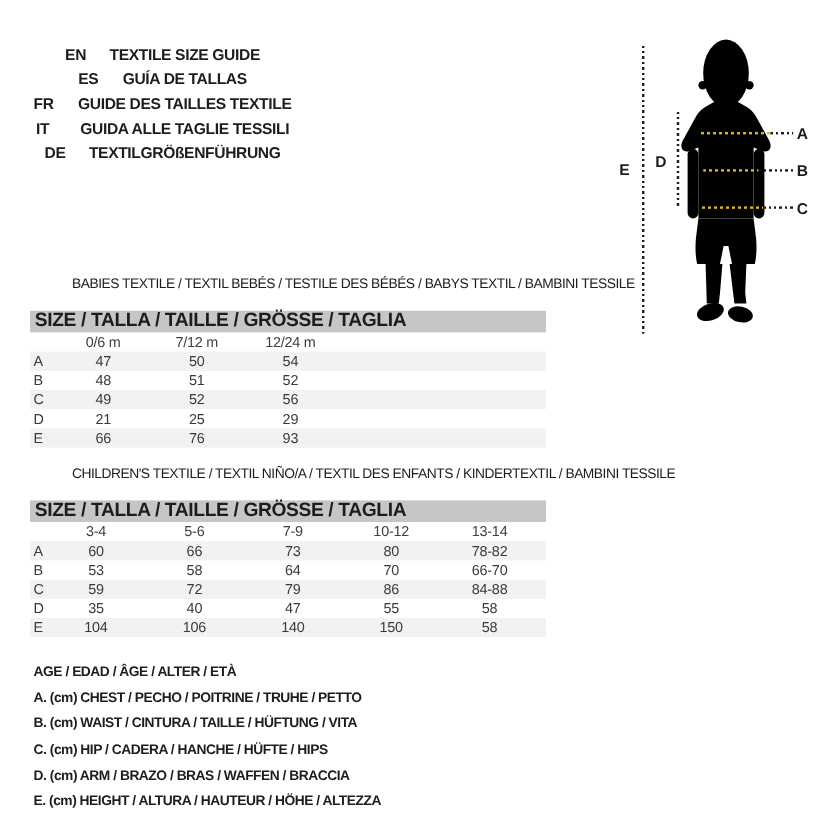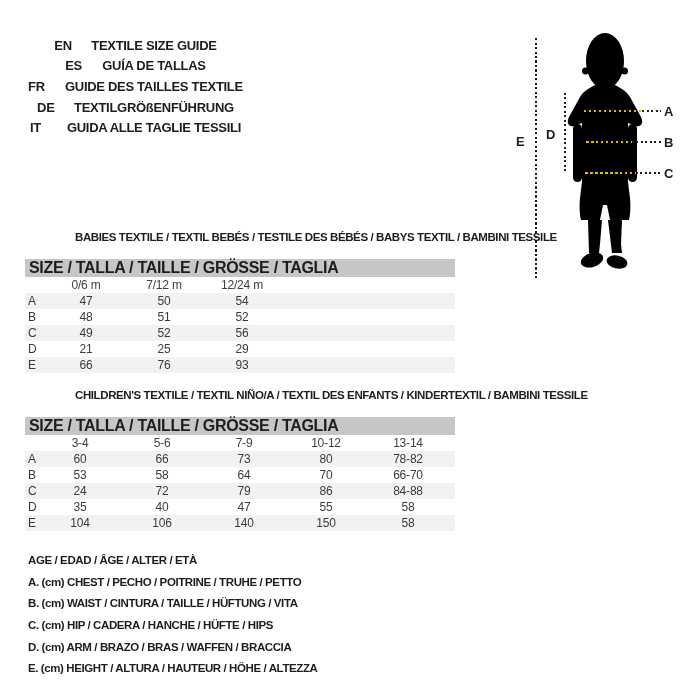--- a/index.html
+++ b/index.html
@@ -12,21 +12,21 @@
   .lang-row{display:flex;height:20.6px;align-items:center;justify-content:center;}
   .lang-code{width:37px;font-size:13px;font-weight:700;letter-spacing:-0.3px;}
   .lang-label{font-size:13px;font-weight:700;letter-spacing:-0.3px;white-space:nowrap;}
   
   .vdots{position:absolute;width:2px;background-image:repeating-linear-gradient(180deg,var(--ink,#1d1d1b) 0 2px,transparent 2px 4.5px);}
   .hdots-gold{position:absolute;height:2px;background-image:repeating-linear-gradient(90deg,var(--gold,#e3b51c) 0 2.5px,transparent 2.5px 5px);}
   .hdots-ink{position:absolute;height:2px;background-image:repeating-linear-gradient(90deg,var(--ink,#1d1d1b) 0 2px,transparent 2px 4.5px);}
   .meas-label{position:absolute;font-size:13px;font-weight:700;width:14px;text-align:left;}
   .silhouette{position:absolute;left:566px;top:30px;}
   
-  .sec-title{position:absolute;left:32px;font-size:11.5px;font-weight:700;letter-spacing:-0.4px;white-space:nowrap;padding-left:43px;}
+  .sec-title{position:absolute;left:17px;font-size:11.5px;font-weight:400;letter-spacing:-0.4px;white-space:nowrap;padding-left:43px;}
   .size-bar{position:absolute;left:25px;width:430px;height:18px;background:var(--bar-gray,#c5c6c8);
     display:flex;align-items:center;}
   .size-bar span{padding-left:4px;font-size:16px;font-weight:700;letter-spacing:-0.3px;}
   .trow{position:absolute;left:25px;width:430px;height:16px;display:grid;align-items:center;}
   .babies-grid{grid-template-columns:22px 78px 78px 78px;}
   .children-grid{grid-template-columns:14px 82px 82px 82px 82px 82px;}
   .stripe{background:var(--stripe,#f2f2f2);}
   .cell{font-size:12px;color:#3a3a3a;text-align:center;letter-spacing:-0.2px;}
   .cell.rowlabel{text-align:left;padding-left:3px;}
   .cell.colhead{color:#404040;}
@@ -46,26 +46,26 @@
     </div>
     <div class="lang-row">
       <span class="lang-code">ES</span>
       <span class="lang-label">GUÍA DE TALLAS</span>
     </div>
     <div class="lang-row">
       <span class="lang-code">FR</span>
       <span class="lang-label">GUIDE DES TAILLES TEXTILE</span>
     </div>
     <div class="lang-row">
+      <span class="lang-code">IT</span>
+      <span class="lang-label">GUIDA ALLE TAGLIE TESSILI</span>
+    </div>
+    <div class="lang-row">
       <span class="lang-code">DE</span>
       <span class="lang-label">TEXTILGRÖßENFÜHRUNG</span>
-    </div>
-    <div class="lang-row">
-      <span class="lang-code">IT</span>
-      <span class="lang-label">GUIDA ALLE TAGLIE TESSILI</span>
     </div>
   </div>
 
   <div>
 
     <div class="vdots" style="left:535px;top:38px;height:240px;"></div>
     <span class="meas-label" style="left:516px;top:134px;">E</span>
 
     <div class="vdots" style="left:564px;top:93px;height:79px;"></div>
     <span class="meas-label" style="left:546px;top:127px;">D</span>
@@ -169,21 +169,21 @@
   <div class="trow children-grid" style="top:467px;">
     <span class="cell rowlabel">B</span>
     <span class="cell">53</span>
     <span class="cell">58</span>
     <span class="cell">64</span>
     <span class="cell">70</span>
     <span class="cell">66-70</span>
   </div>
   <div class="trow children-grid stripe" style="top:483px;">
     <span class="cell rowlabel">C</span>
-    <span class="cell">24</span>
+    <span class="cell">59</span>
     <span class="cell">72</span>
     <span class="cell">79</span>
     <span class="cell">86</span>
     <span class="cell">84-88</span>
   </div>
   <div class="trow children-grid" style="top:499px;">
     <span class="cell rowlabel">D</span>
     <span class="cell">35</span>
     <span class="cell">40</span>
     <span class="cell">47</span>

